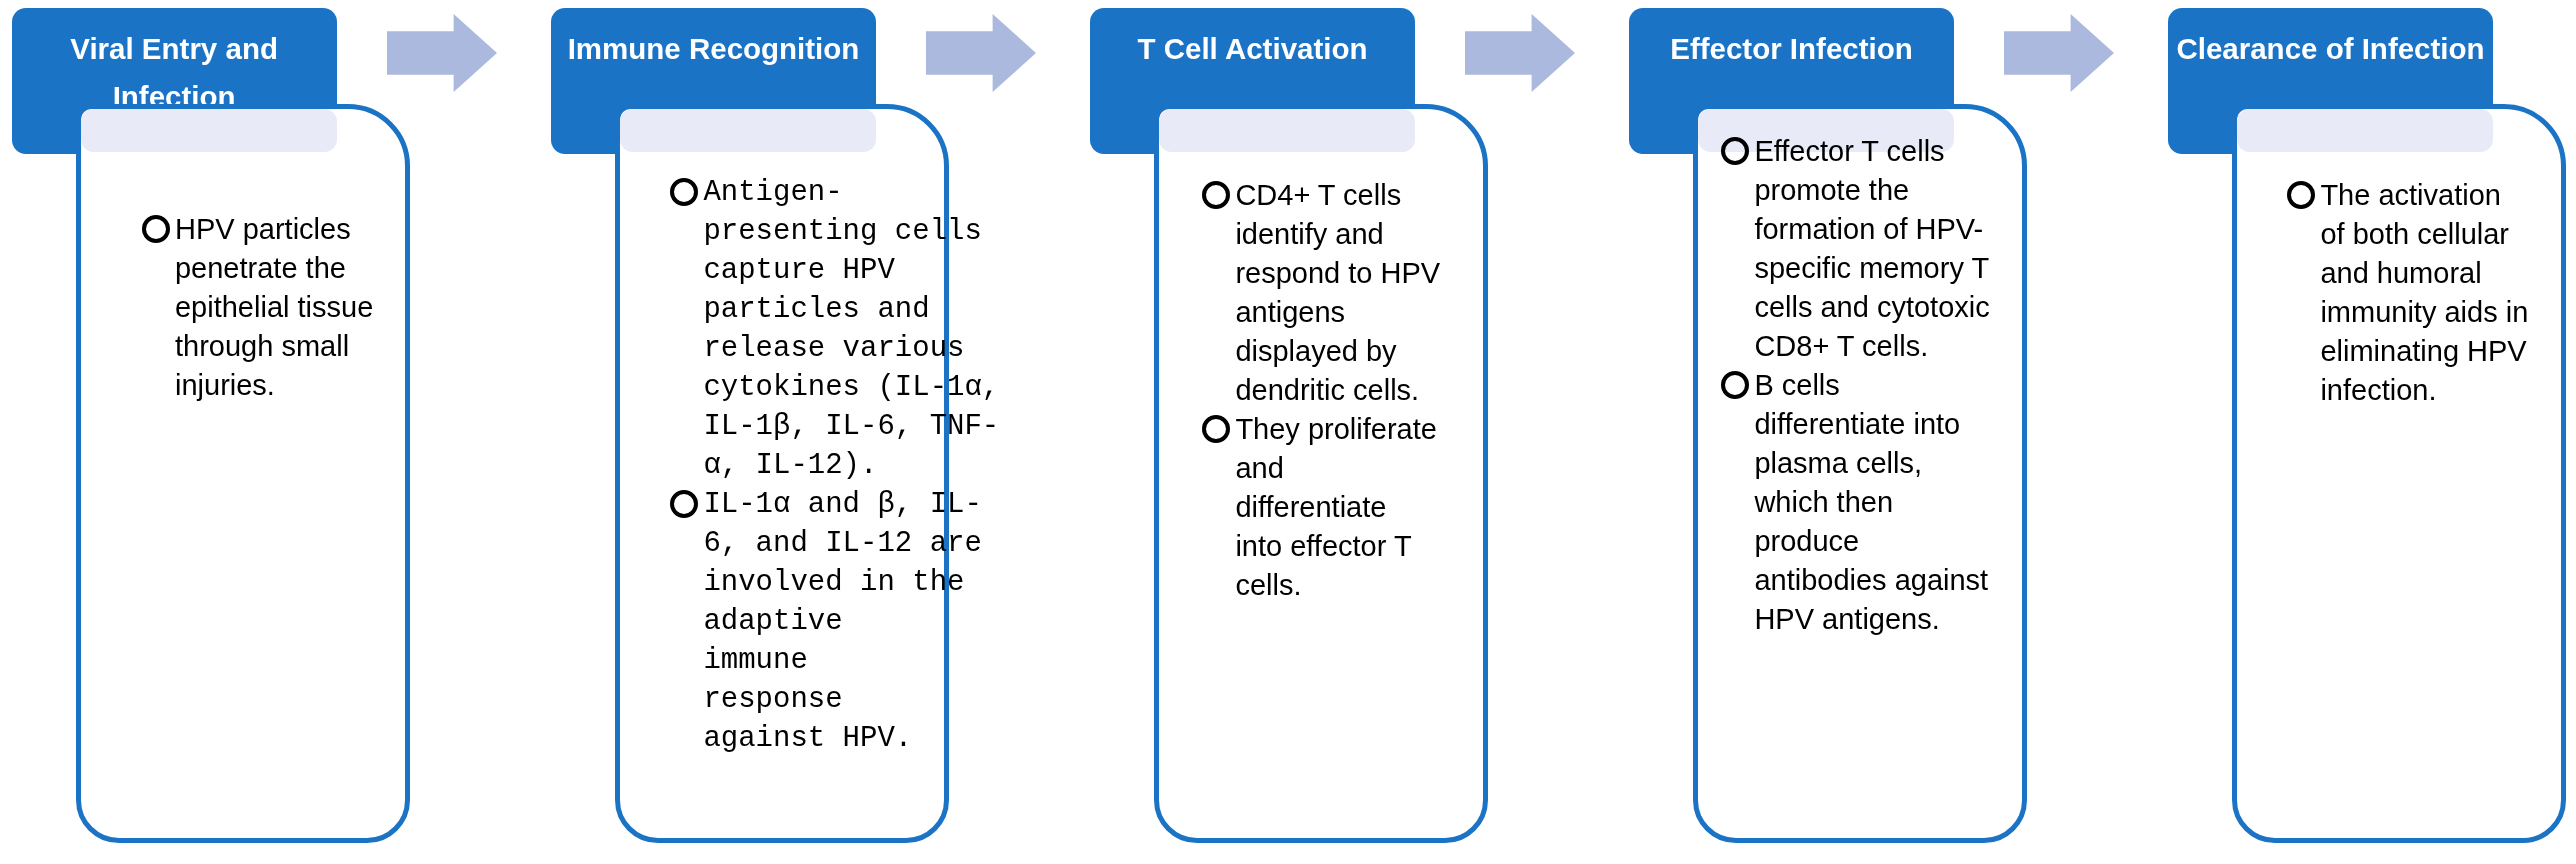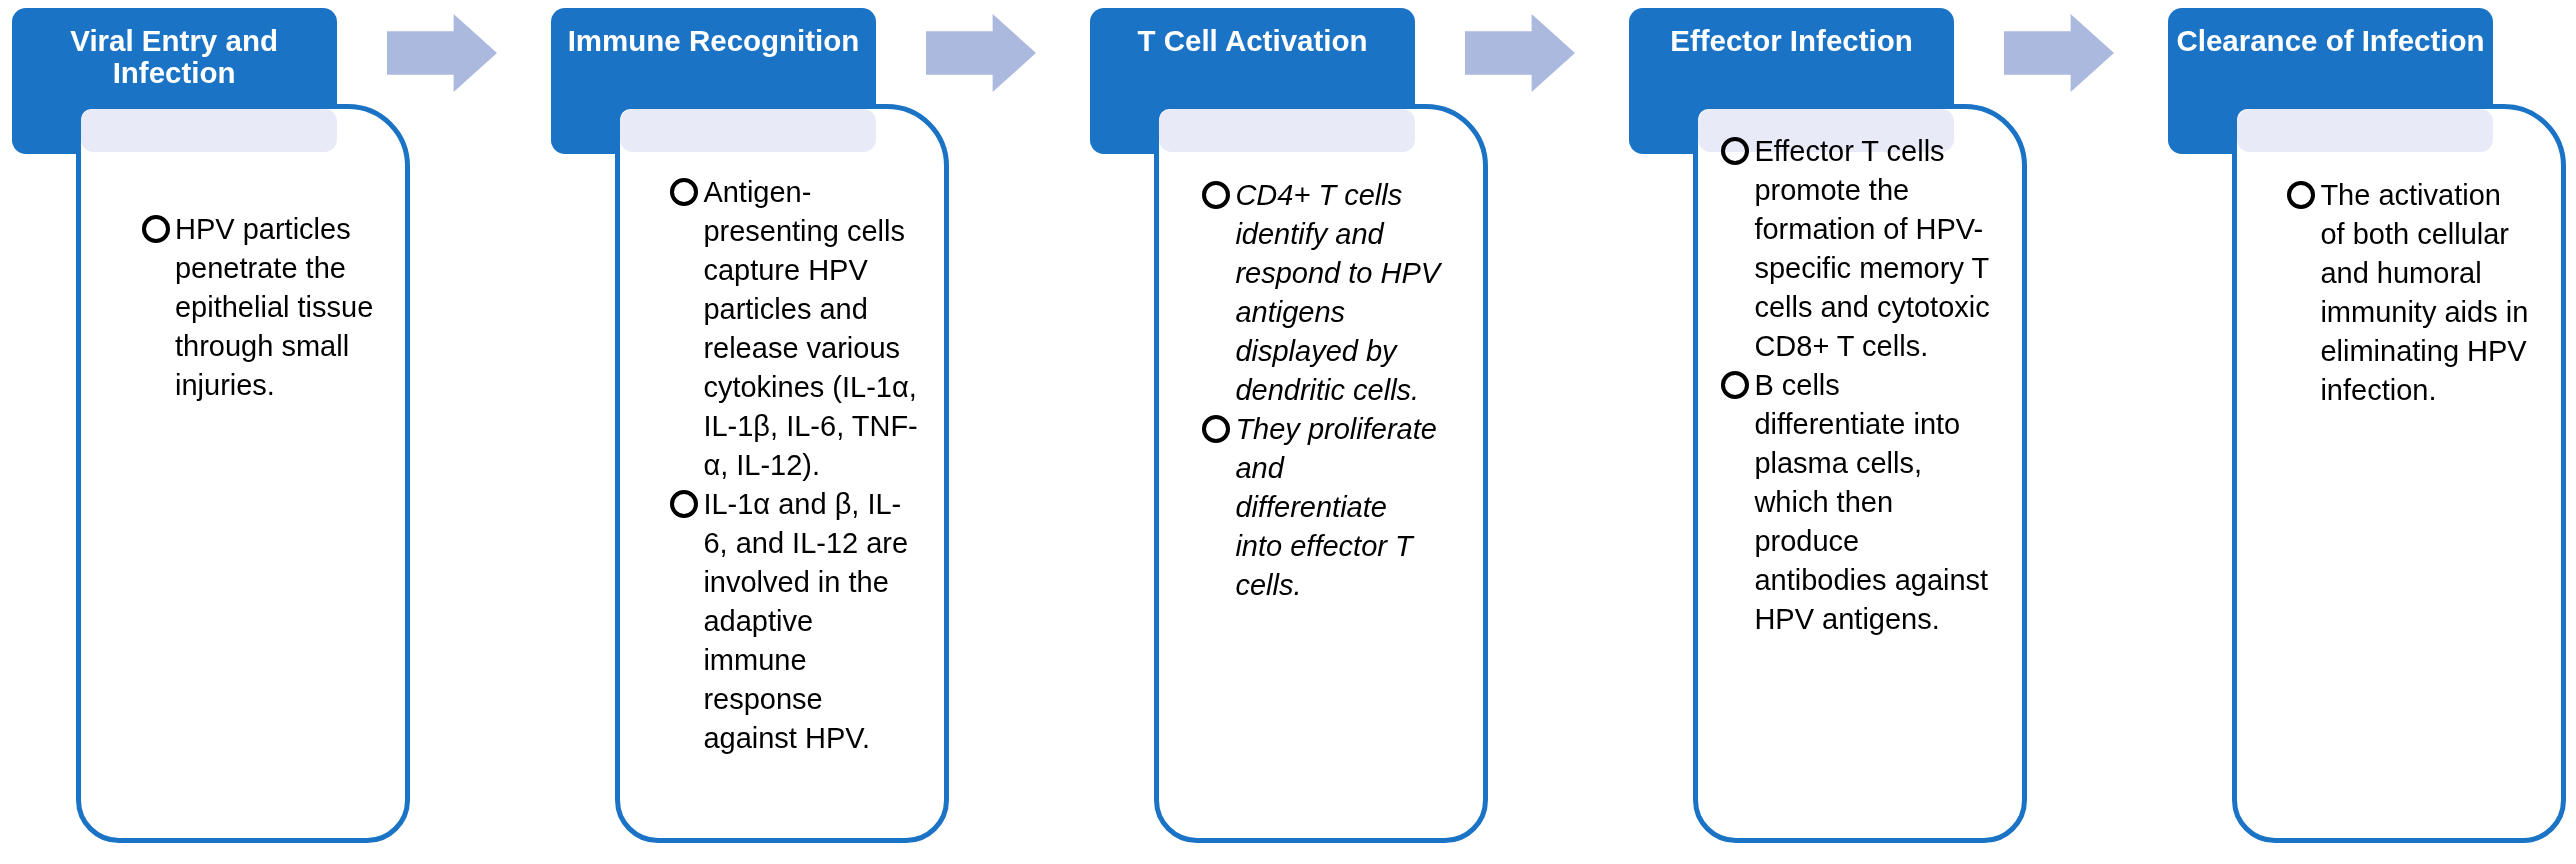--- a/index.html
+++ b/index.html
@@ -32,21 +32,21 @@
     z-index: 1;
     box-sizing: border-box;
     padding-top: 17px;
     text-align: center;
   }
   .stage-title {
     display: block;
     color: #ffffff;
     font-size: 29.5px;
     font-weight: bold;
-    line-height: 32px;
+    line-height: 48px;
     white-space: pre;
   }
   .stage-card {
     position: absolute;
     left: 64px;
     top: 96px;
     width: 334px;
     height: 739px;
     box-sizing: border-box;
     background: #ffffff;
@@ -132,21 +132,21 @@
   <div class="flow-arrow">
     <svg viewBox="0 0 142 100" preserveAspectRatio="none">
       <polygon points="0,22 86,22 86,0 142,50 86,100 86,78 0,78" fill="#ACB9DE"></polygon>
     </svg>
   </div>
 </div>
 
   <div class="stage" style="left: 551px;">
     <div class="stage-card">
       <div class="card-header-band"></div>
-      <div class="card-body" style="padding-left: 50px; padding-top: 64px;">
+      <div class="card-body" style="padding-left: 50px; padding-top: 64px; font-family: Liberation Mono, monospace;">
   <div class="list-item">
     <span class="circle-bullet"></span>
     <div class="bullet-text">Antigen-
 presenting cells
 capture HPV
 particles and
 release various
 cytokines (IL-1α,
 IL-1β, IL-6, TNF-
 α, IL-12).</div>
@@ -171,21 +171,21 @@
   <div class="flow-arrow">
     <svg viewBox="0 0 142 100" preserveAspectRatio="none">
       <polygon points="0,22 86,22 86,0 142,50 86,100 86,78 0,78" fill="#ACB9DE"></polygon>
     </svg>
   </div>
 </div>
 
   <div class="stage" style="left: 1090px;">
     <div class="stage-card">
       <div class="card-header-band"></div>
-      <div class="card-body" style="padding-left: 43px; padding-top: 67px; font-style: italic;">
+      <div class="card-body" style="padding-left: 43px; padding-top: 67px;">
   <div class="list-item">
     <span class="circle-bullet"></span>
     <div class="bullet-text">CD4+ T cells
 identify and
 respond to HPV
 antigens
 displayed by
 dendritic cells.</div>
   </div>
 

